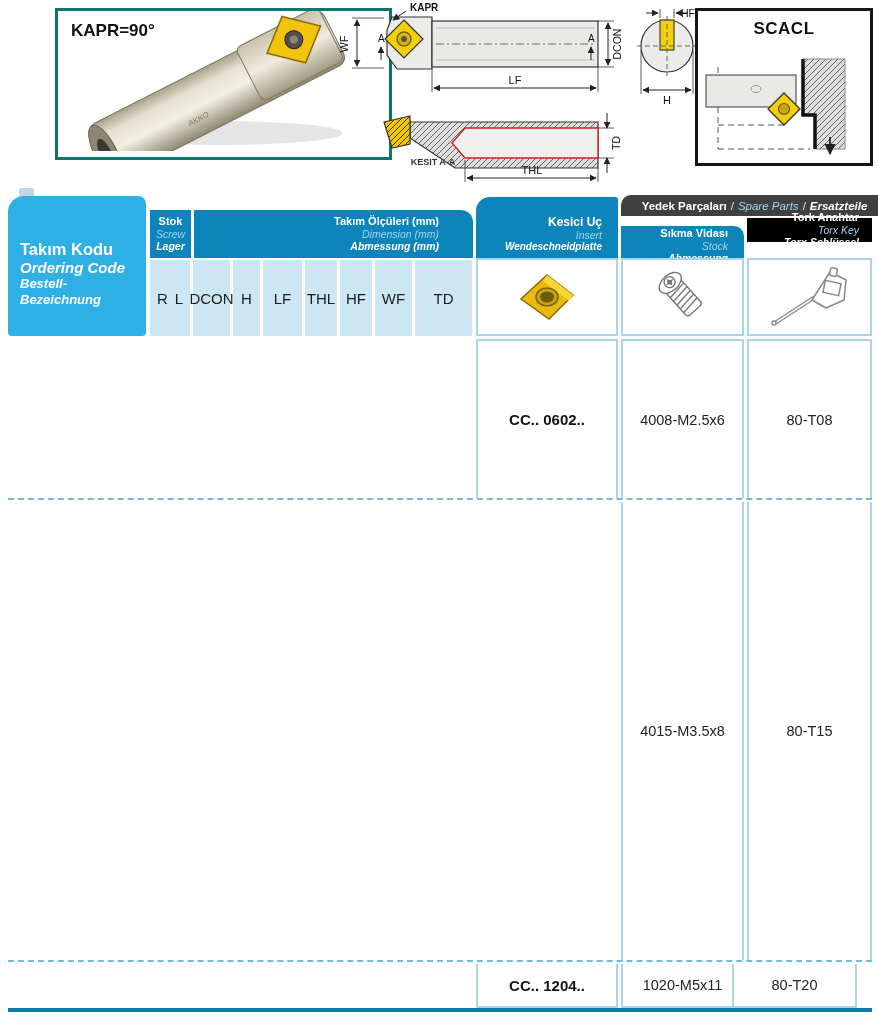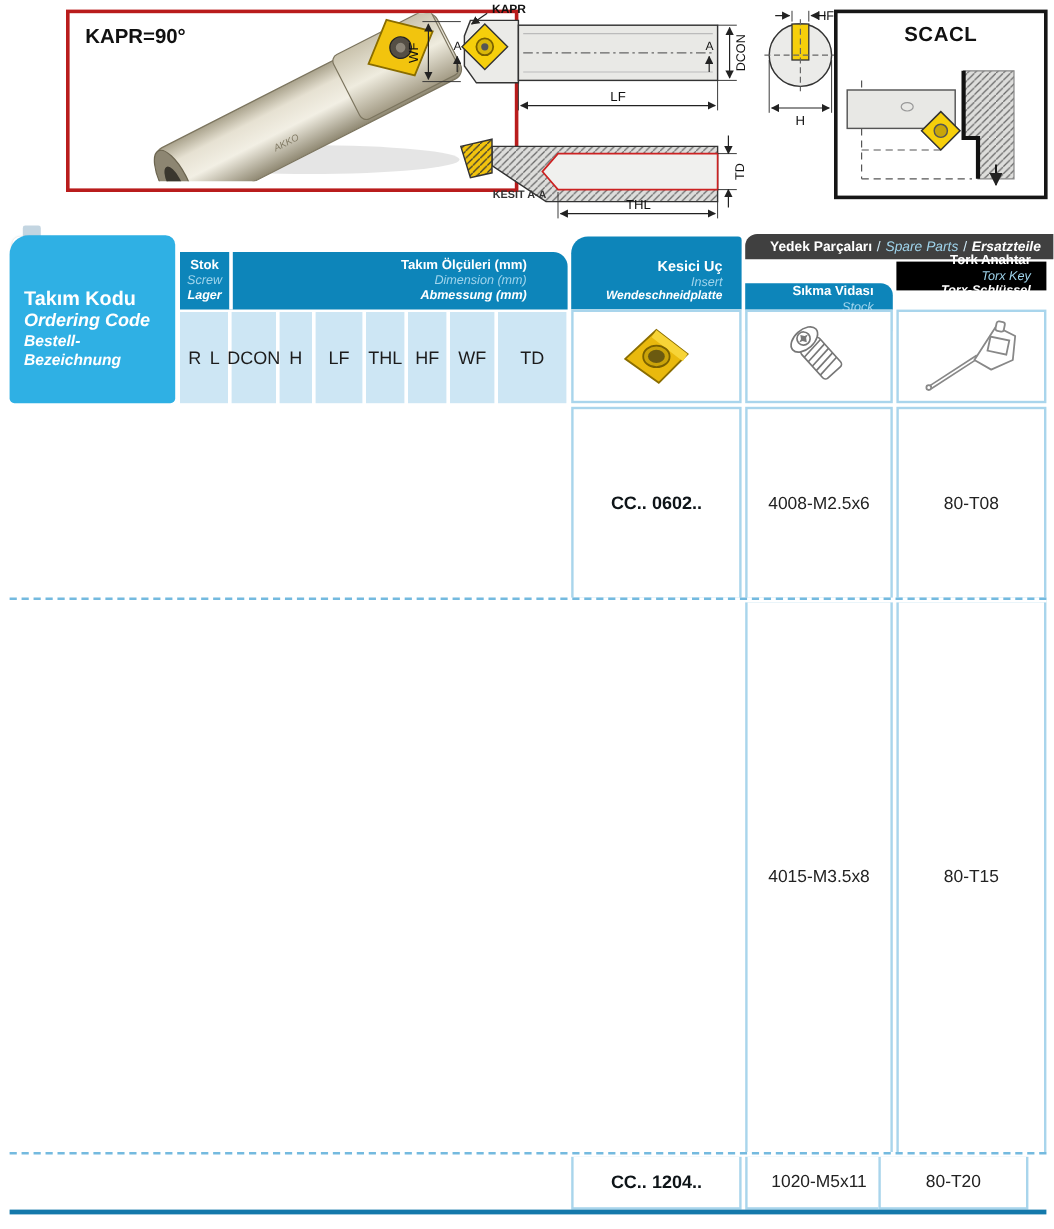--- a/index.html
+++ b/index.html
@@ -1,21 +1,21 @@
 <!DOCTYPE html>
 <html><head>
 <meta charset="utf-8">
 <style>
   html,body{margin:0;padding:0;background:#fff;}
   .page{position:relative;width:878px;height:1024px;background:#fff;overflow:hidden;
         font-family:"Liberation Sans","DejaVu Sans",sans-serif;-webkit-font-smoothing:antialiased;}
   .abs{position:absolute;}
 
   
-  .photo-box{left:55px;top:8px;width:331px;height:146px;border:3px solid #b91c1c;background:#fff;padding-left:40px;}
+  .photo-box{left:55px;top:8px;width:331px;height:146px;border:3px solid #0f766e;background:#fff;}
   .kapr-label{position:absolute;left:13px;top:10px;font-size:17px;font-weight:bold;color:#111;}
   .scacl-box{left:695px;top:8px;width:172px;height:152px;border:3px solid #161616;background:#fff;}
   .scacl-title{position:absolute;left:0;right:0;top:8px;text-align:center;font-size:17px;font-weight:bold;color:#111;letter-spacing:.5px;}
   svg text{font-family:"Liberation Sans","DejaVu Sans",sans-serif;}
 
   
   .corner-icon-body{left:10px;top:197px;width:33px;height:31px;background:#1f9dd3;border:2.5px solid #fff;border-radius:7px;box-shadow:0 1px 2px rgba(0,0,0,.25);}
   .corner-icon-tab{left:17px;top:186px;width:15px;height:15px;background:#c3d5e1;border:2.5px solid #fff;border-radius:4px;}
   .code-head{left:8px;top:196px;width:138px;height:140px;background:#2fb0e4;border-radius:16px 8px 4px 4px;color:#fff;padding:44px 0 0 12px;box-sizing:border-box;}
   .code-head .l1{font-size:16.5px;font-weight:bold;line-height:1.15;}
@@ -29,21 +29,21 @@
   .h3l .b{font-size:10.5px;font-style:italic;color:#9fd4ec;line-height:1.18;}
   .h3l .c{font-size:10.5px;font-style:italic;font-weight:bold;color:#fff;line-height:1.18;}
   .insert-head{left:476px;top:197px;width:142px;height:61px;background:#0d85ba;border-radius:14px 3px 0 0;color:#fff;
                display:flex;flex-direction:column;justify-content:flex-end;align-items:flex-end;padding:0 16px 5px 0;box-sizing:border-box;text-align:right;}
   .spare-band{left:621px;top:195px;width:267px;height:21px;background:#404040;border-radius:10px 10px 0 0;color:#fff;
               display:flex;align-items:center;justify-content:center;font-size:11.5px;}
   .spare-band .s1{font-weight:bold;}
   .spare-band .sl{color:#cfe9f6;padding:0 4px;}
   .spare-band .s2{font-style:italic;color:#9fd4ec;}
   .spare-band .s3{font-weight:bold;font-style:italic;}
-  .screw-head{left:621px;top:236px;width:123px;height:40px;background:#0d85ba;border-radius:0 10px 0 0;color:#fff;
+  .screw-head{left:621px;top:226px;width:123px;height:40px;background:#0d85ba;border-radius:0 10px 0 0;color:#fff;
               display:flex;flex-direction:column;justify-content:center;align-items:flex-end;padding-right:16px;box-sizing:border-box;}
   .torx-head{left:747px;top:218px;width:125px;height:24px;background:#000000;color:#fff;
              display:flex;flex-direction:column;justify-content:center;align-items:flex-end;padding-right:13px;box-sizing:border-box;text-align:right;}
 
   
   .subhead{left:150px;top:260px;height:76px;display:flex;column-gap:3px;}
   .shcell{background:#cde6f4;display:flex;align-items:center;justify-content:center;font-size:15px;color:#1c1c1c;height:76px;}
   .shcell.rl{justify-content:space-evenly;}
   .photo-cell{background:#fff;border:2px solid #a9d5ec;box-sizing:border-box;display:flex;align-items:center;justify-content:center;}
 

